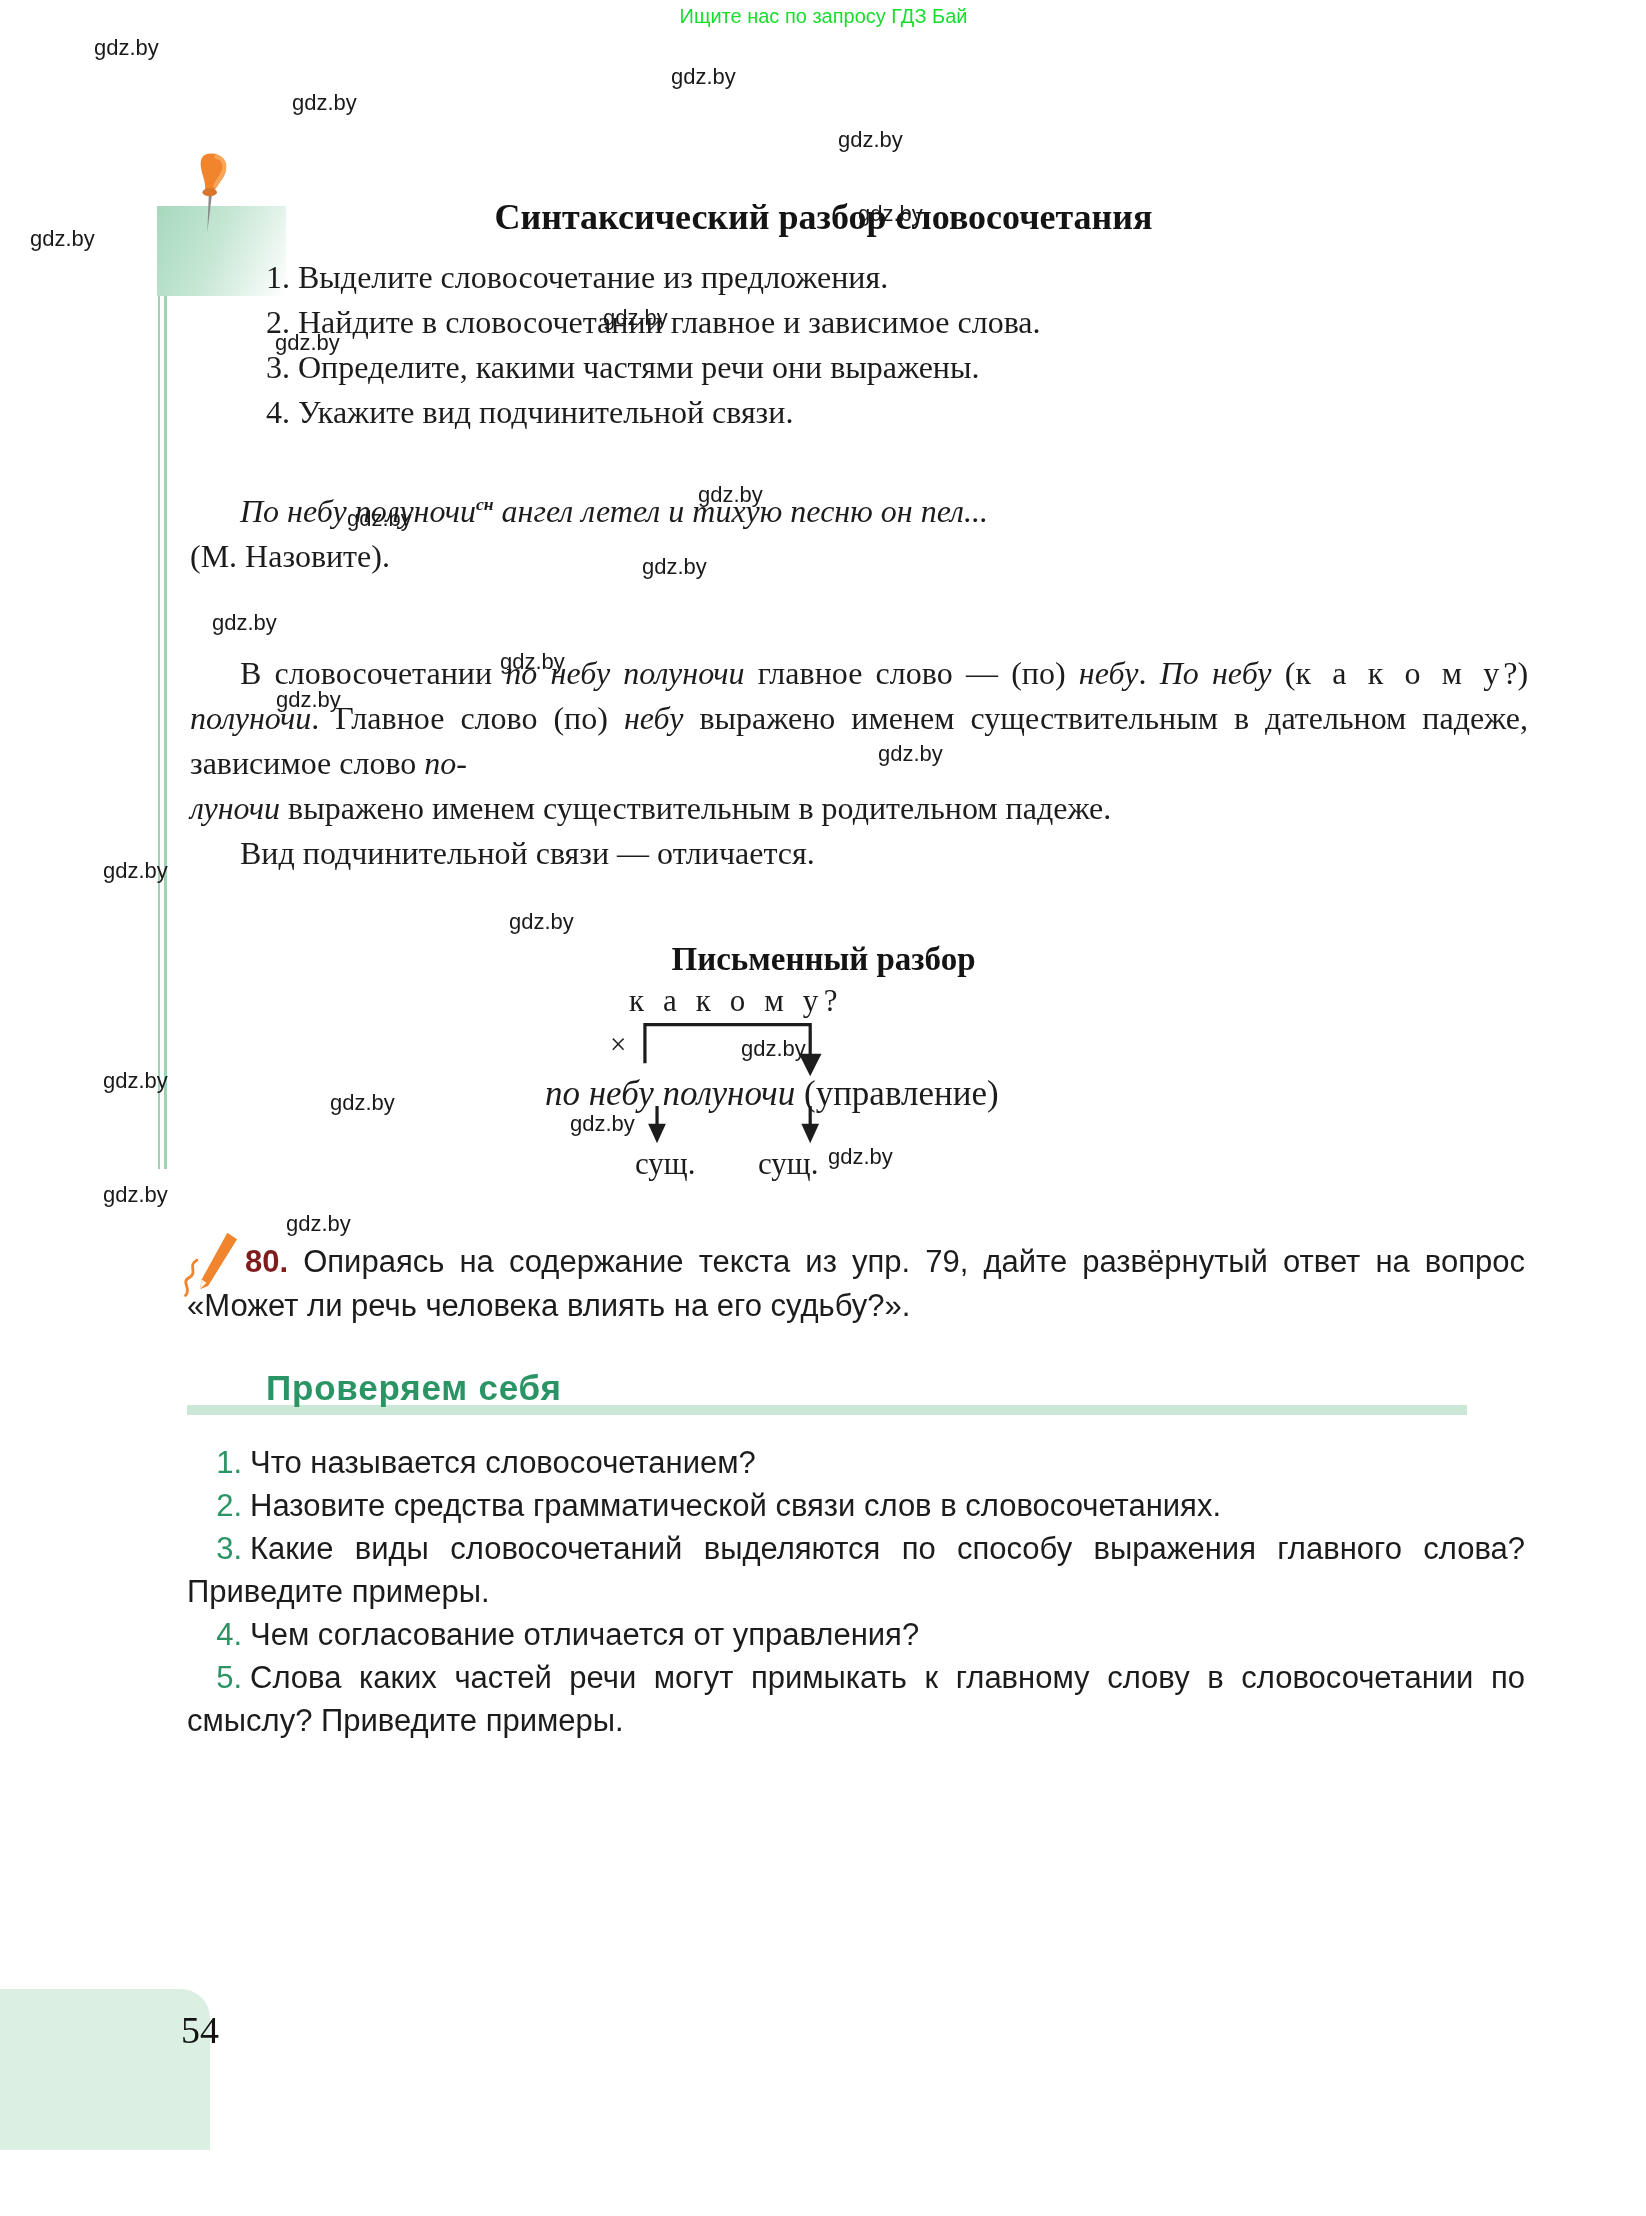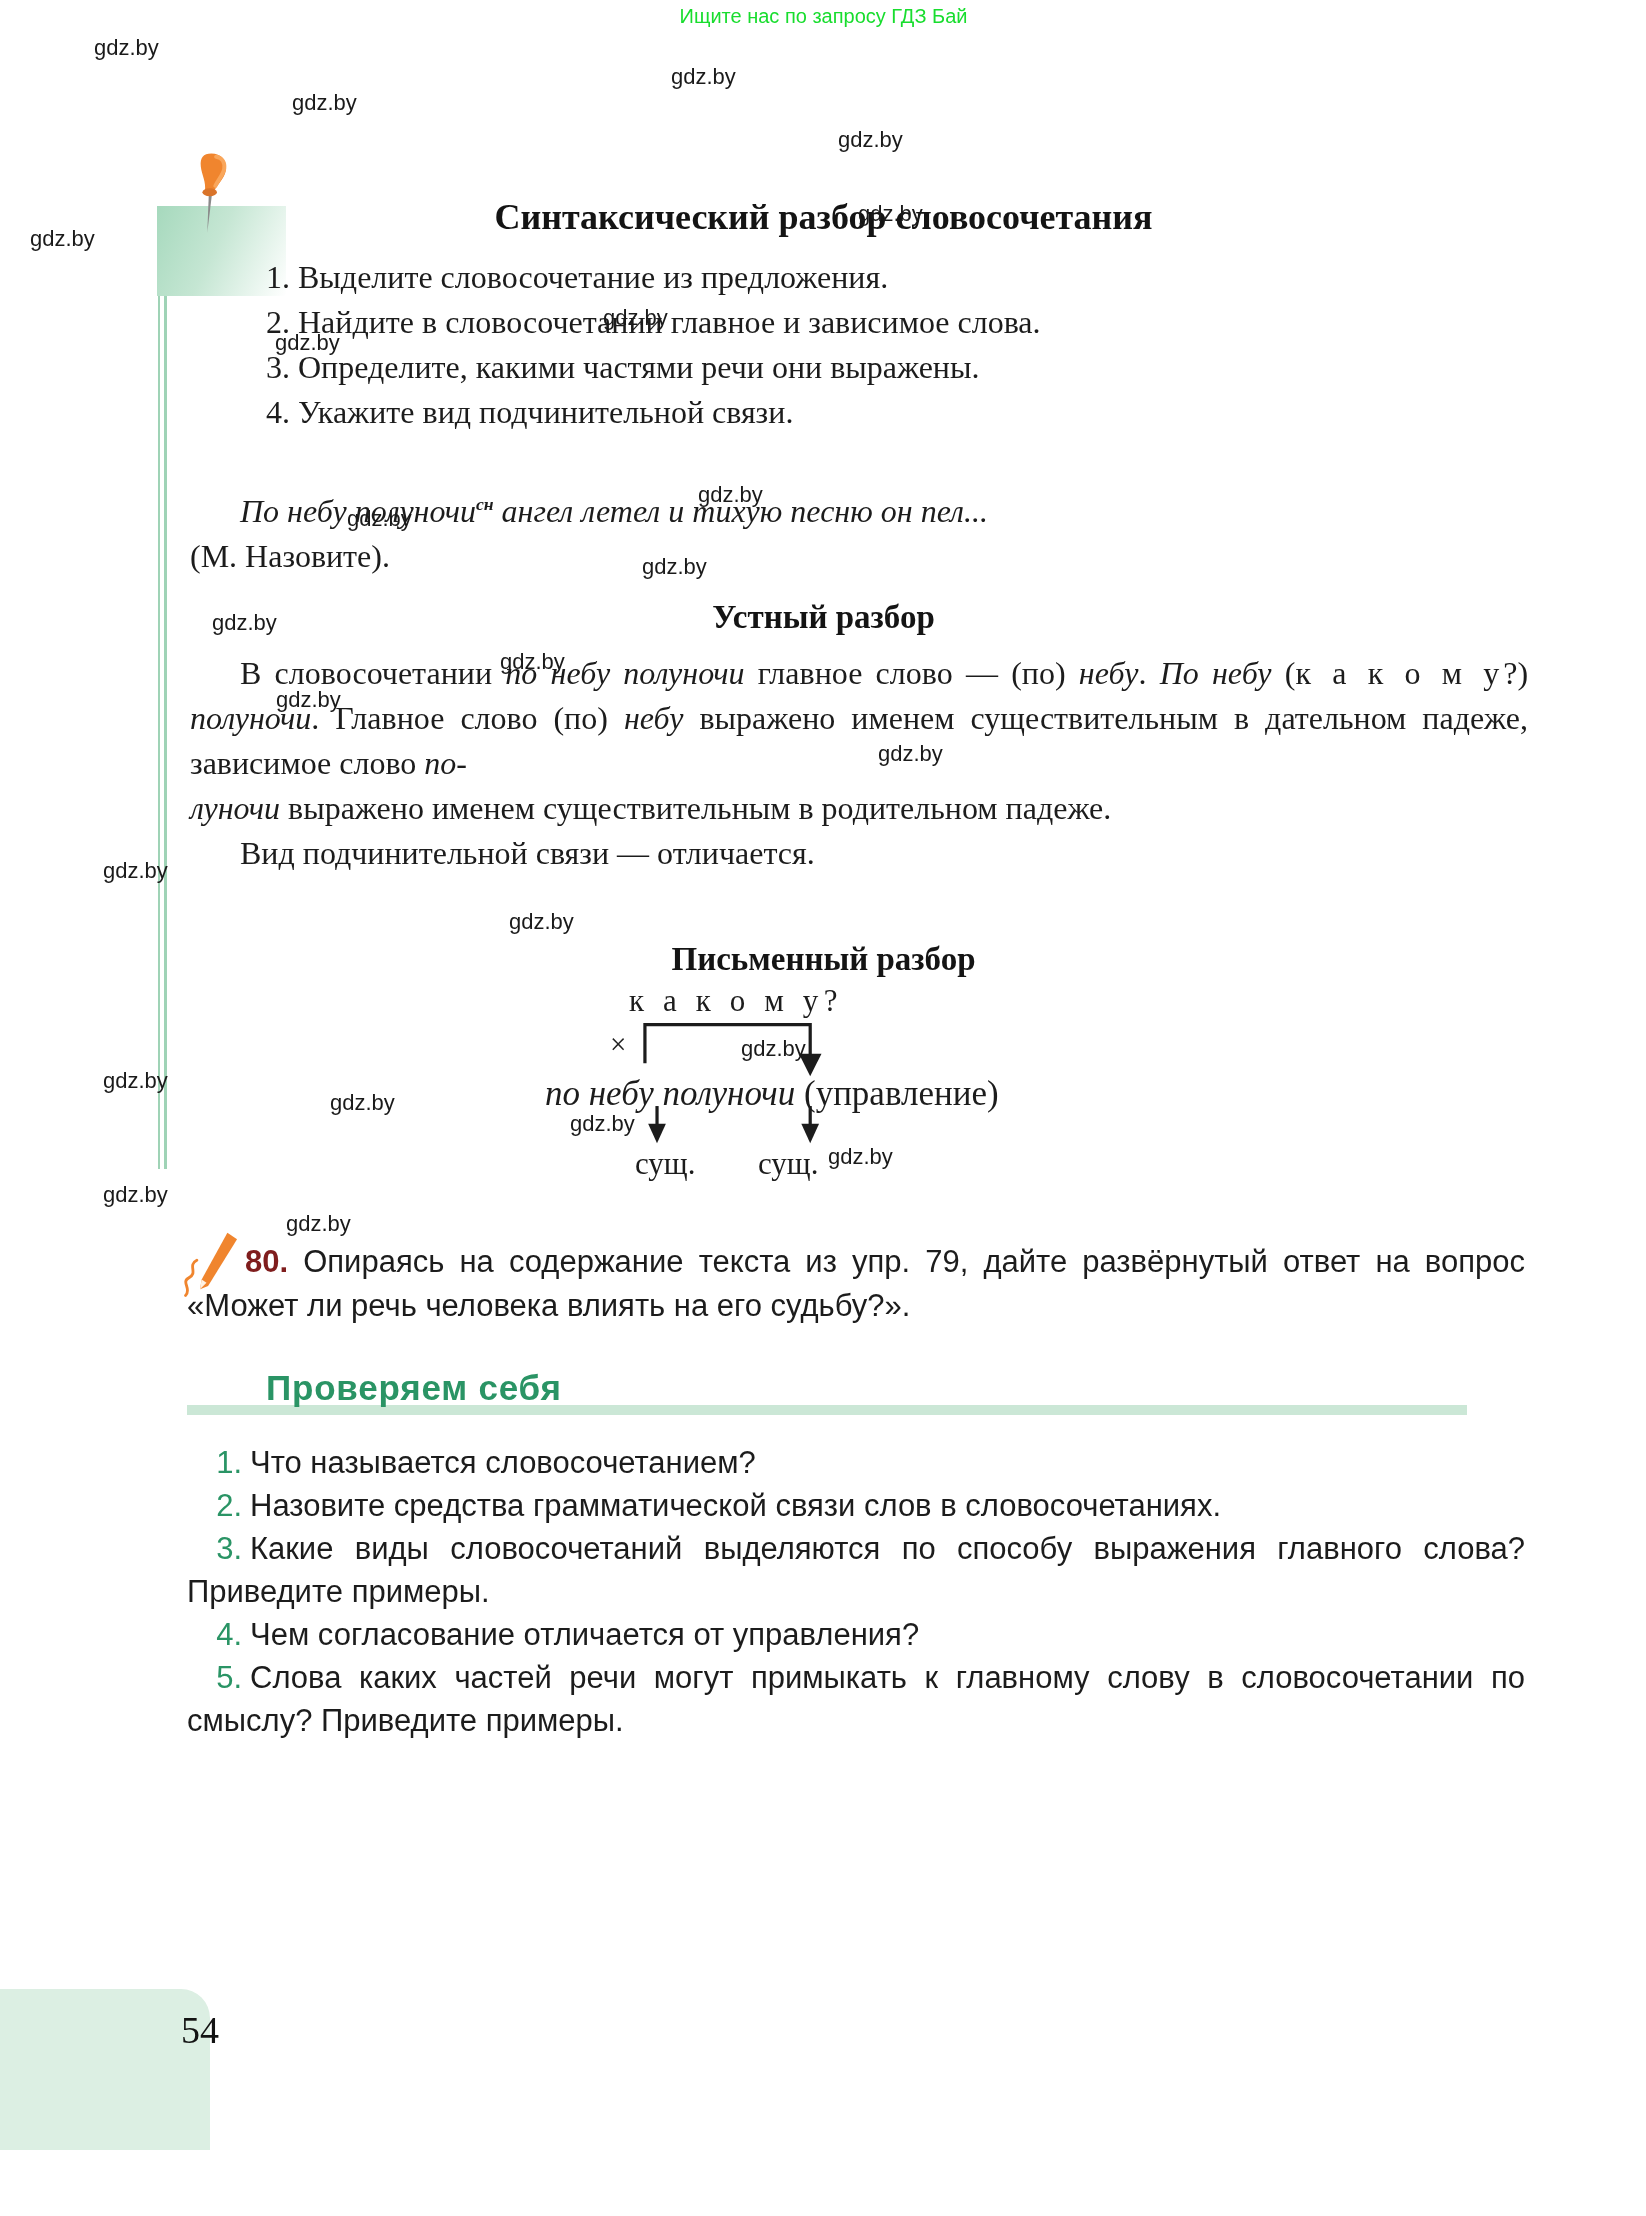--- a/index.html
+++ b/index.html
@@ -299,21 +299,20 @@
     <div>2. Найдите в словосочетании главное и зависимое слова.</div>
     <div>3. Определите, какими частями речи они выражены.</div>
     <div>4. Укажите вид подчинительной связи.</div>
   </div>
 
   <div class="body-text quote">
     <span style="display:inline-block;width:50px"></span><i>По небу полуночи</i><span class="sup">сн</span><i> ангел летел и тихую песню он пел...</i><br>
     <span class="plain">(М. Назовите).</span>
   </div>
 
-  <div class="h-center sub-title" style="top:599px">Устный разбор</div>
 
   <div class="body-text oral-body">
     <span class="indent"></span>В словосочетании <i>по&nbsp;небу&nbsp;полуночи</i> главное слово — (по) <i>небу</i>.
     <i>По&nbsp;небу</i> (<span class="sp">к а к о м у</span>?) <i>полуночи</i>. Главное слово (по) <i>небу</i> выражено
     именем существительным в дательном падеже, зависимое слово <i>по-</i><br>
     <i>луночи</i> выражено именем существительным в родительном падеже.<br>
     <span class="indent"></span><span>Вид подчинительной связи — отличается.</span>
   </div>
 
   <div class="h-center sub-title" style="top:941px">Письменный разбор</div>

